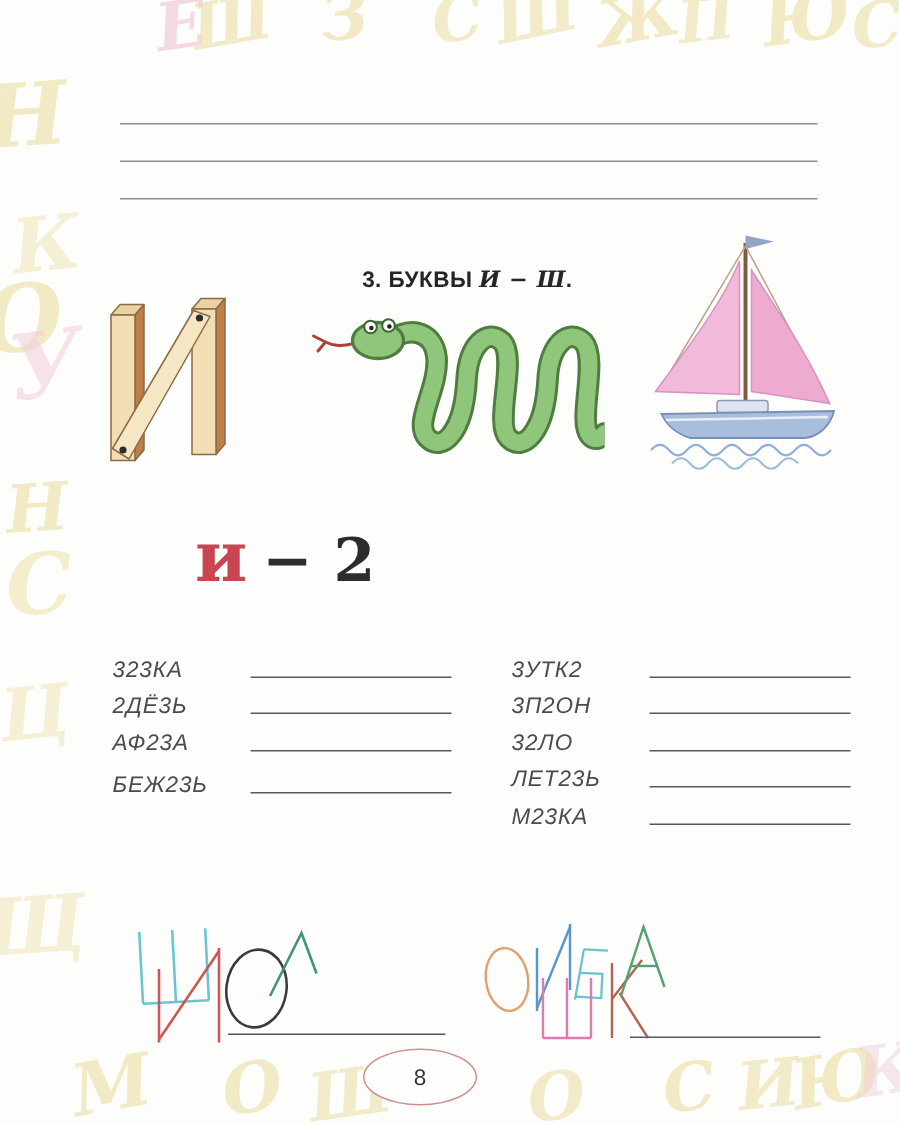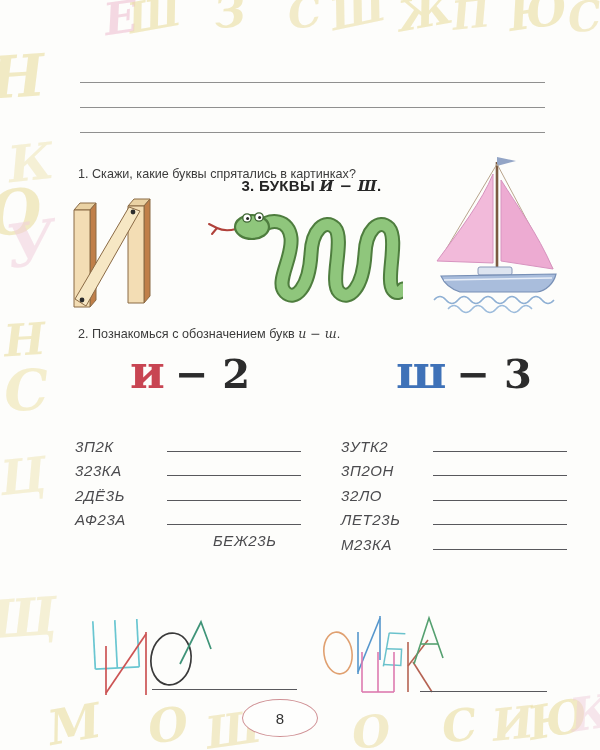--- a/index.html
+++ b/index.html
@@ -31,21 +31,21 @@
     font-weight:bold; white-space:nowrap;
   }
   .legend-letter{font-size:47px; line-height:1;}
   .legend-value{font-size:40px; color:#2c2c2c; margin-left:10px;}
   
   .word-columns{position:absolute; top:430px; left:75px; width:492px; display:flex;}
   .word-col{display:flex; flex-direction:column;}
   .word-col.left{width:226px; margin-right:40px;}
   .word-col.right{width:226px;}
   .word-row{display:flex; align-items:flex-end; height:24.6px;}
-  .word-row.last{margin-top:4px;flex-direction:column;}
+  .word-row.last{margin-top:4px;}
   .code-word{
     width:88px; font-size:15px; font-style:italic; color:#4b4b4e;
     letter-spacing:.6px; white-space:nowrap;
   }
   .blank{flex:1; border-bottom:1.3px solid #58585c; margin-bottom:3px; margin-left:4px;}
   
   .ans-line{position:absolute; border-top:1.3px solid #58585c;}
   
   .page-oval{
     position:absolute; left:242px; top:699px; width:74px; height:36px;
@@ -92,21 +92,20 @@
   <div>
     <div class="rule" style="top:82px"></div>
     <div class="rule" style="top:107px"></div>
     <div class="rule" style="top:132px"></div>
   </div>
 
   <div class="title">
     <span>3. БУКВЫ </span><span class="serif-it">И − Ш</span><span>.</span>
   </div>
 
-  <p class="task" style="top:167px">1. Скажи, какие буквы спрятались в картинках?</p>
 
   <svg class="fig" style="left:66px;top:196px" width="108" height="120" viewBox="0 0 108 120">
     <g stroke="#8a6a45" stroke-width="1" stroke-linejoin="round">
       <polygon points="8,14 14,7 30,7 24,14" fill="#ead2a4"></polygon>
       <polygon points="24,14 30,7 30,104 24,111" fill="#c07f49"></polygon>
       <rect x="8" y="14" width="16" height="97" fill="#f3ddb4"></rect>
       <polygon points="62,10 68,3 84,3 78,10" fill="#ead2a4"></polygon>
       <polygon points="78,10 84,3 84,100 78,107" fill="#c07f49"></polygon>
       <rect x="62" y="10" width="16" height="97" fill="#f3ddb4"></rect>
       <polygon points="9,103 63,11 74,15 20,110" fill="#f6e7c4"></polygon>
@@ -133,38 +132,28 @@
     <line x1="77" y1="16" x2="133" y2="121" stroke="#b8a48c" stroke-width="1"></line>
     <path d="M73,26 L73,115 L17,113 C40,82 62,53 73,26 Z" fill="#f2bada" stroke="#d793bf" stroke-width="1"></path>
     <path d="M81,32 L81,113 L133,121 C118,86 96,56 81,32 Z" fill="#edabd2" stroke="#d793bf" stroke-width="1"></path>
     <rect x="58" y="119" width="34" height="8" rx="2" fill="#dde4f0" stroke="#8898b8" stroke-width="1"></rect>
     <path d="M21,128 L136,126 C134,135 126,143 117,144 L40,144 C31,141 24,135 21,128 Z" fill="#a9bddc" stroke="#7890b6" stroke-width="1.2"></path>
     <line x1="24" y1="132" x2="132" y2="130" stroke="#e8eef8" stroke-width="1.6"></line>
     <path d="M14,152 q6,-7 12,0 q6,7 12,0 q6,-7 12,0 q6,7 12,0 q6,-7 12,0 q6,7 12,0 q6,-7 12,0 q6,7 12,0 q6,-7 12,0 q6,7 12,0" fill="none" stroke="#8fb0d4" stroke-width="1.5"></path>
     <path d="M28,161 q6,-7 12,0 q6,7 12,0 q6,-7 12,0 q6,7 12,0 q6,-7 12,0 q6,7 12,0 q6,-7 12,0" fill="none" stroke="#9dbcdc" stroke-width="1.4"></path>
   </svg>
 
-  <p class="task" style="top:326px">
-    <span>2. Познакомься с обозначением букв </span><span class="serif-it">и − ш</span><span>.</span>
-  </p>
 
   <div class="legend-group" style="left:130px">
     <span class="legend-letter" style="color:#c84552">и</span><span class="legend-value">− 2</span>
   </div>
-  <div class="legend-group" style="left:396px">
-    <span class="legend-letter" style="color:#3f72b8">ш</span><span class="legend-value">− 3</span>
-  </div>
 
 
   <div class="word-columns">
     <div class="word-col left">
-      <div class="word-row">
-          <span class="code-word">3П2К</span>
-          <span class="blank"></span>
-        </div>
       <div class="word-row">
           <span class="code-word">323КА</span>
           <span class="blank"></span>
         </div>
       <div class="word-row">
           <span class="code-word">2ДЁ3Ь</span>
           <span class="blank"></span>
         </div>
       <div class="word-row">
           <span class="code-word">АФ23А</span>

